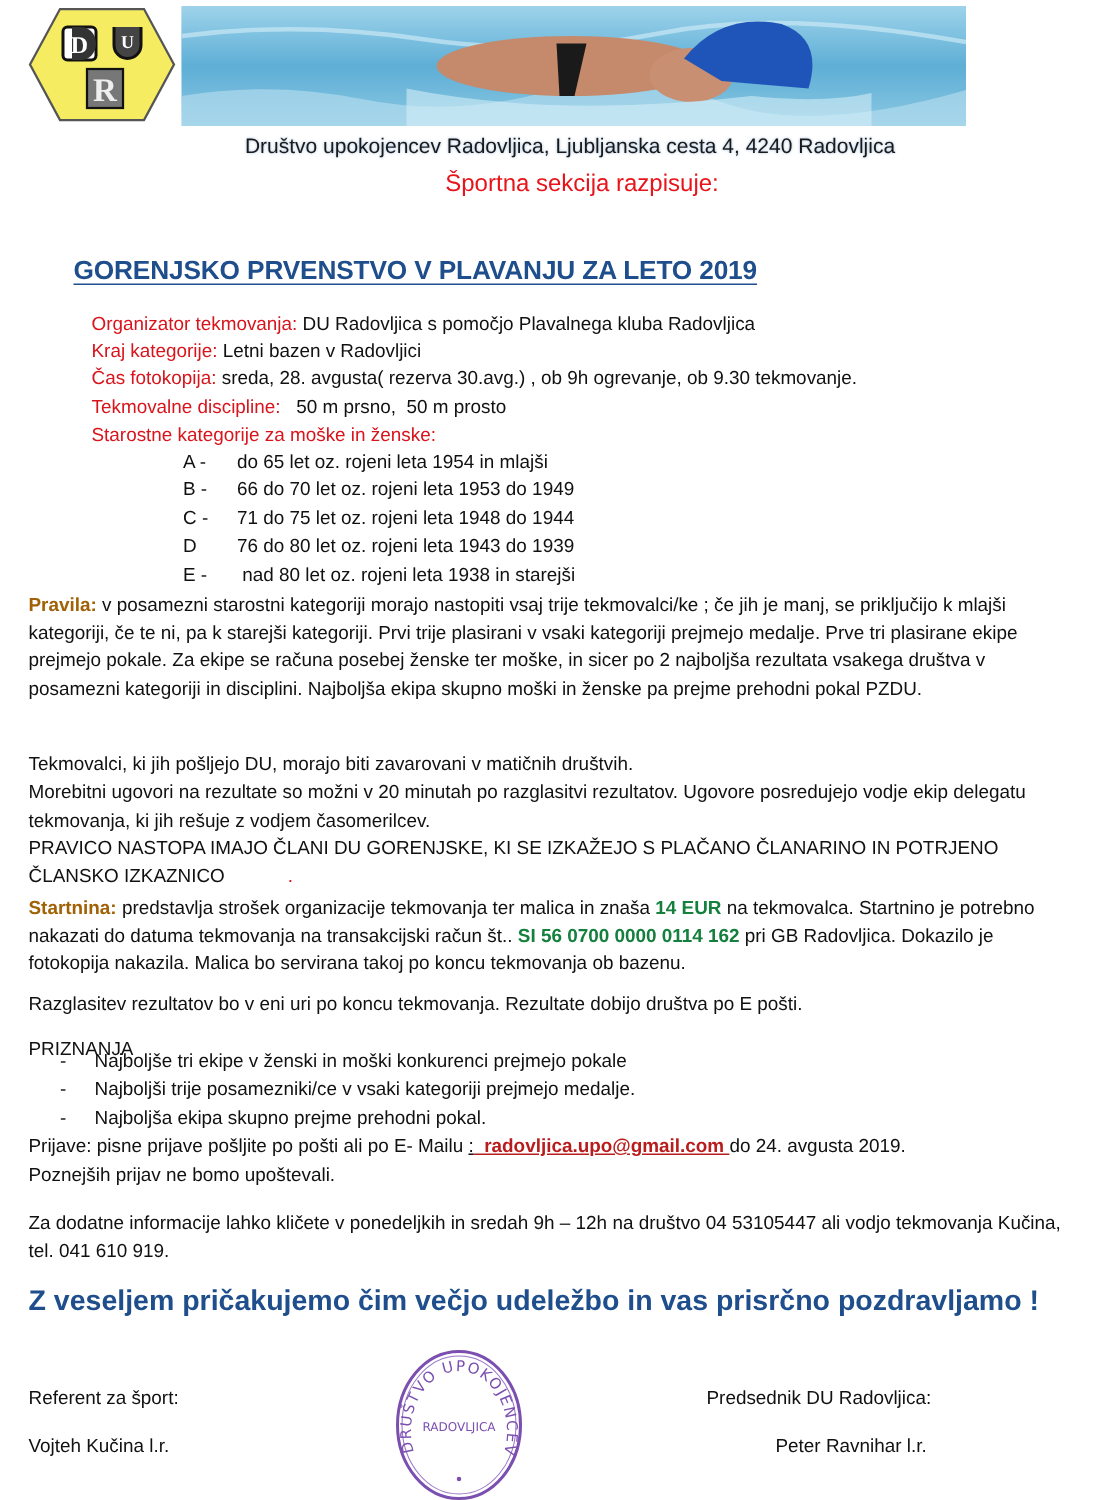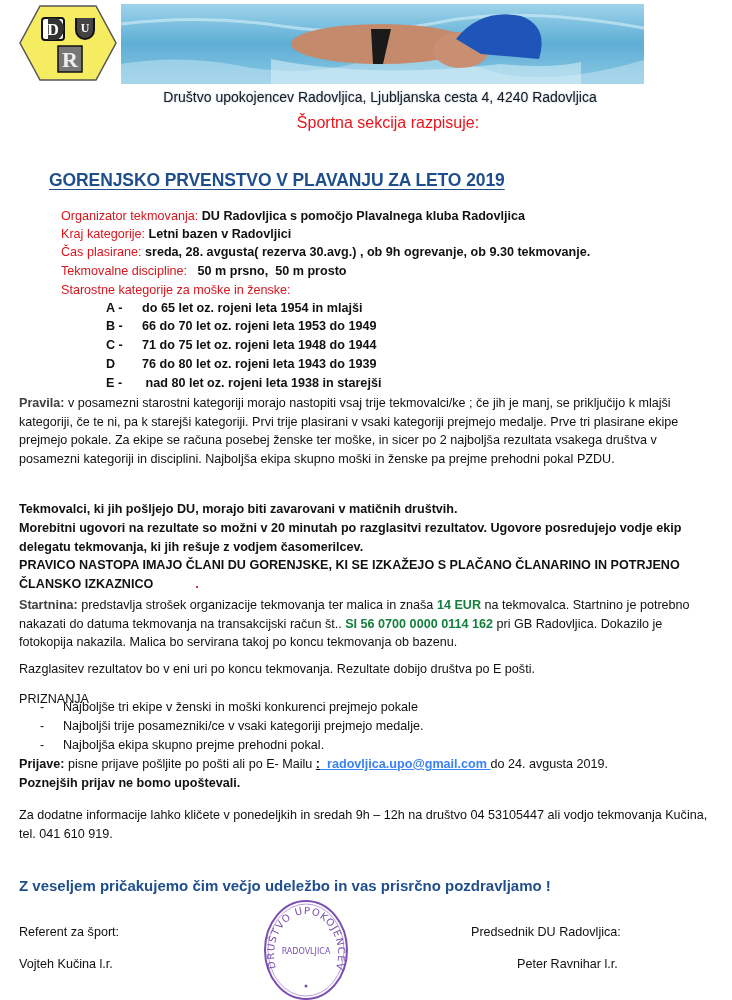--- a/index.html
+++ b/index.html
@@ -9,30 +9,30 @@
   .logo { left: 18px; top: 4px; width: 100px; height: 78px; }
   .banner { left: 121px; top: 4px; width: 523px; height: 80px; overflow: hidden;
             background: linear-gradient(180deg, #8ec9e3 0%, #5faed5 40%, #7fc1df 70%, #a9d8ea 100%); }
   .header-line { left: 0; width: 732px; text-align: center; }
   .addr { top: 89px; font-size: 14px; color: #1a1a1a; text-shadow: 0 0 2px #9ab8d8; left: 14px; }
   .sekcija { top: 114px; font-size: 16px; color: #e8141b; left: 22px; }
   .title { left: 49px; top: 170px; font-size: 17.5px; font-weight: bold; color: #1f4e8c;
            text-decoration: underline; text-underline-offset: 3px; letter-spacing: -0.1px; }
   .line { left: 19px; white-space: nowrap; }
   .red { color: #d8151c; margin-left: 42px; }
-  .redb { color: #404040; font-weight: bold; }
-  .b { font-weight: bold; }
+  .redb { color: #a16207; font-weight: bold; }
+  .b { font-weight: normal; }
   .blueb { color: #15803d; font-weight: bold; }
-  .cat { left: 106px; white-space: nowrap; font-weight: bold; }
+  .cat { left: 122px; white-space: nowrap; font-weight: normal; }
   .cat .letter { display: inline-block; width: 36px; }
   .para { left: 19px; width: 700px; line-height: 18.6px; }
   .bullet { left: 40px; white-space: nowrap; }
   .bullet .dash { display: inline-block; width: 23px; }
-  .email { color: #3b82f6; text-decoration: underline; font-weight: bold; text-align: right; }
-  .closing { left: 19px; top: 857px; font-size: 15px; font-weight: bold; color: #1f4e8c; margin-top: 20px; }
+  .email { color: #b91c1c; text-decoration: underline; font-weight: bold; text-align: right; }
+  .closing { left: 19px; top: 857px; font-size: 19px; font-weight: bold; color: #1f4e8c; }
   .stamp { left: 262px; top: 898px; width: 88px; height: 104px; }
 </style>
 </head>
 <body>
 
 <div class="abs logo">
   <svg width="100" height="78" viewBox="0 0 100 78">
     <polygon points="22,2 78,2 98,39 78,76 22,76 2,39" fill="#f5ec62" stroke="#555" stroke-width="1.5"></polygon>
     <rect x="24" y="14" width="22" height="22" rx="3" fill="#fff" stroke="#111" stroke-width="2"></rect>
     <path d="M30 14 h6 a10 11 0 0 1 0 22 h-6 z" fill="#333"></path>
@@ -69,21 +69,21 @@
 
 <div class="abs title">GORENJSKO PRVENSTVO V PLAVANJU ZA LETO 2019</div>
 
 <div class="abs line" style="top:209px">
   <span class="red">Organizator tekmovanja:</span><span class="b"> DU Radovljica s pomočjo Plavalnega kluba Radovljica</span>
 </div>
 <div class="abs line" style="top:227px">
   <span class="red">Kraj kategorije:</span><span class="b"> Letni bazen v Radovljici</span>
 </div>
 <div class="abs line" style="top:245px">
-  <span class="red">Čas plasirane:</span><span class="b"> sreda, 28. avgusta( rezerva 30.avg.) , ob 9h ogrevanje, ob 9.30 tekmovanje.</span>
+  <span class="red">Čas fotokopija:</span><span class="b"> sreda, 28. avgusta( rezerva 30.avg.) , ob 9h ogrevanje, ob 9.30 tekmovanje.</span>
 </div>
 <div class="abs line" style="top:264px">
   <span class="red">Tekmovalne discipline:</span><span class="b" style="white-space:pre">   50 m prsno,  50 m prosto</span>
 </div>
 <div class="abs line red" style="top:283px">Starostne kategorije za moške in ženske:</div>
 
 <div class="abs cat" style="top:301px"><span class="letter">A  -</span><span>do 65 let oz. rojeni leta 1954 in mlajši</span></div>
 <div class="abs cat" style="top:319px"><span class="letter">B -</span><span>66 do 70 let oz. rojeni leta 1953 do 1949</span></div>
 <div class="abs cat" style="top:338px"><span class="letter">C  -</span><span>71 do 75 let oz. rojeni leta 1948 do 1944</span></div>
 <div class="abs cat" style="top:357px"><span class="letter">D</span><span>76 do 80 let oz. rojeni leta 1943 do 1939</span></div>

